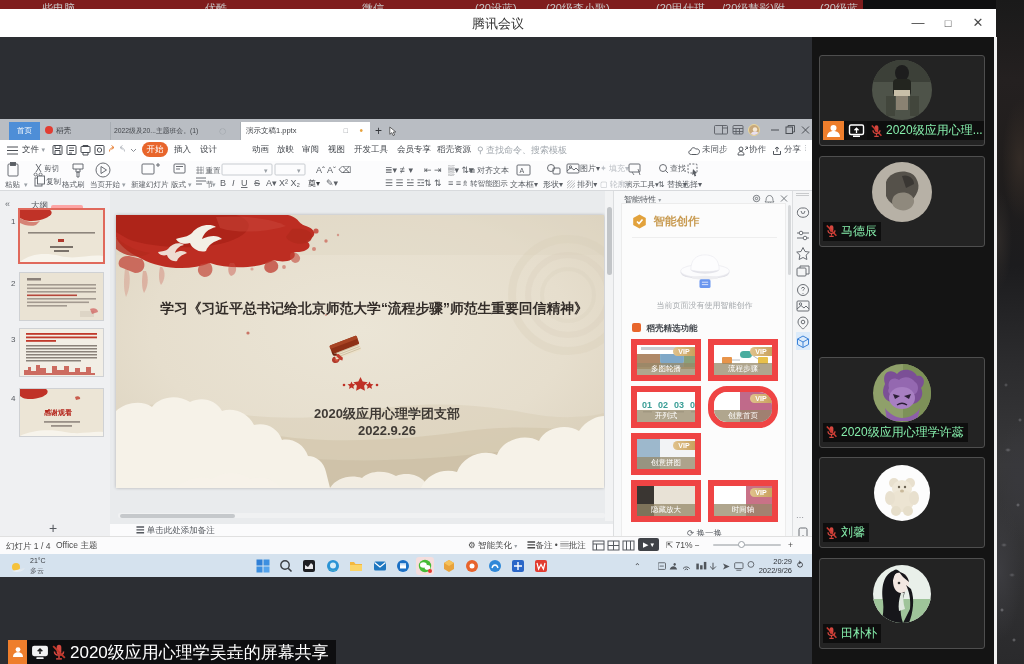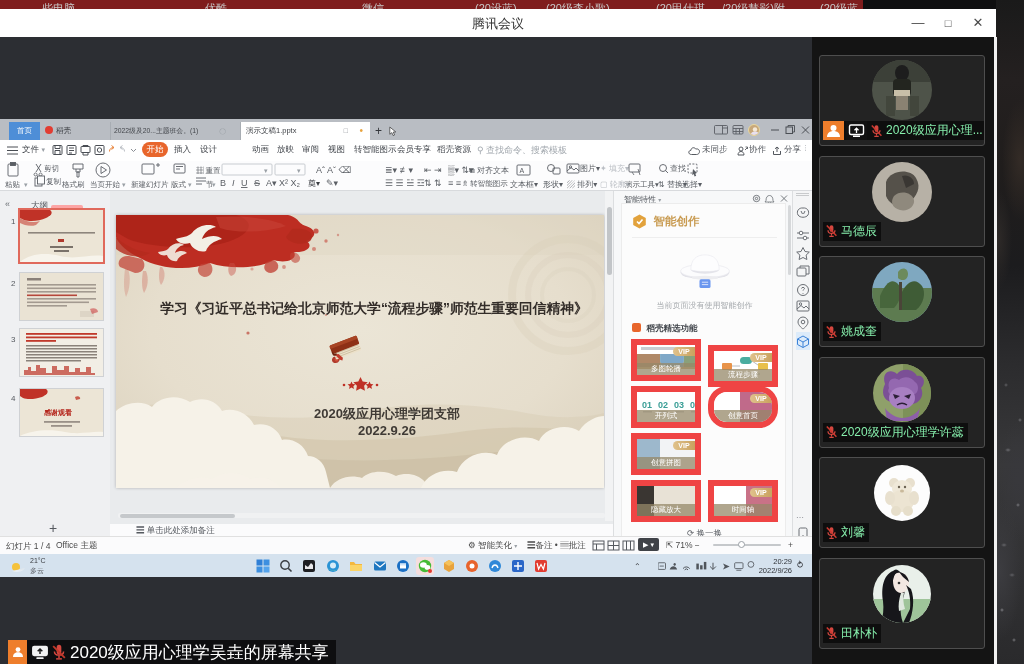--- a/index.html
+++ b/index.html
@@ -149,41 +149,20 @@
           <svg style="margin-right:3px;flex:none" width="13" height="14" viewBox="0 0 13 14">
             <rect x="4.6" y="1.2" width="3.8" height="6.6" rx="1.9" fill="#d5473f"></rect>
             <path d="M3 6.3 C3 10.5 10 10.5 10 6.3" stroke="#d5473f" stroke-width="1.2" fill="none"></path>
             <path d="M6.5 9.5 V11.5 M4.3 12.3 H8.7" stroke="#d5473f" stroke-width="1.2" fill="none"></path>
             <path d="M1.8 1.5 L11.4 11.8" stroke="#cc3a31" stroke-width="1.5"></path>
           </svg>
           <span>马德辰</span>
         </div>
     </div>
 
-    <div class="tile" style="top:219px">
-      <div class="av" style="width:60px;height:60px;top:5px;">
-        <svg width="60" height="60" viewBox="0 0 60 60">
-            <rect width="60" height="60" fill="#7fa8c0"></rect>
-            <rect y="26" width="60" height="34" fill="#5d7b50"></rect>
-            <path d="M8 34 C14 20 20 16 26 22 C32 28 28 40 22 46 L8 46Z" fill="#47663c"></path>
-            <path d="M30 30 C36 18 44 16 50 24 C54 30 52 42 44 48 L30 48Z" fill="#3f5c36"></path>
-            <path d="M26 10 C30 4 36 6 36 12 C36 18 30 20 26 16Z" fill="#6c8a5c"></path>
-            <rect x="27" y="20" width="3" height="28" fill="#4a4438"></rect>
-          </svg>
-      </div>
-      <div class="namebar">
-          <svg style="margin-right:3px;flex:none" width="13" height="14" viewBox="0 0 13 14">
-            <rect x="4.6" y="1.2" width="3.8" height="6.6" rx="1.9" fill="#d5473f"></rect>
-            <path d="M3 6.3 C3 10.5 10 10.5 10 6.3" stroke="#d5473f" stroke-width="1.2" fill="none"></path>
-            <path d="M6.5 9.5 V11.5 M4.3 12.3 H8.7" stroke="#d5473f" stroke-width="1.2" fill="none"></path>
-            <path d="M1.8 1.5 L11.4 11.8" stroke="#cc3a31" stroke-width="1.5"></path>
-          </svg>
-          <span>姚成奎</span>
-        </div>
-    </div>
 
     <div class="tile" style="top:319.5px">
       <div class="av" style="width:58px;height:58px;top:6px;">
         <svg width="58" height="58" viewBox="0 0 58 58">
             <rect width="58" height="58" fill="#8fa06a"></rect>
             <rect x="30" width="28" height="58" fill="#7d9158"></rect>
             <path d="M12 20 C8 8 18 4 24 10 C28 4 40 4 44 12 C50 10 54 18 48 24 C52 32 46 40 38 40 L18 38 C10 36 8 28 12 20Z" fill="#7b4f96"></path>
             <path d="M16 24 C14 16 20 12 26 16 C30 12 38 12 42 18 C46 20 46 28 42 30 L20 32 C16 30 14 28 16 24Z" fill="#9468b0"></path>
             <ellipse cx="29" cy="34" rx="13" ry="11" fill="#a87fc2"></ellipse>
             <path d="M20 30 L27 32 L22 35 Z" fill="#2c1f36"></path>
@@ -312,21 +291,21 @@
         <path d="M79 5 l2.5 2.5 L84 5" stroke="#8a8e94"></path>
       </svg>
       <div class="mitem" style="left:142px;top:2px;width:26px;height:15px;background:#e8662c;border-radius:8px;color:#fff;text-align:center;line-height:15px;">开始</div>
       <div class="mitem" style="left:174px;">插入</div>
       <div class="mitem" style="left:200px;">设计</div>
       <div class="mitem" style="left:236px;margin-top:20px;">切换</div>
       <div class="mitem" style="left:252px;">动画</div>
       <div class="mitem" style="left:277px;">放映</div>
       <div class="mitem" style="left:302px;">审阅</div>
       <div class="mitem" style="left:328px;">视图</div>
-      <div class="mitem" style="left:354px;">转智能图示</div>
+      <div class="mitem" style="left:354px;">开发工具</div>
       <div class="mitem" style="left:397px;">会员专享</div>
       <div class="mitem" style="left:437px;">稻壳资源</div>
       <div class="mitem" style="left:477px;color:#a2a8ae;font-size:9px;">⚲ 查找命令、搜索模板</div>
       <svg class="abs" style="left:688px;top:6px" width="12" height="10" viewBox="0 0 12 10" fill="none" stroke="#55595f" stroke-width="1">
           <path d="M3.5 8.5 c-3.5 0 -3.5 -4 -0.5 -4.2 c0 -2.8 3.5 -3.5 4.8 -1.2 c2.8 -1 4.8 2 3 4.4 c-0.8 1 -2 1 -2.8 1 z"></path>
         </svg>
       <div class="mitem" style="left:702px;color:#55595f;">未同步</div>
       <svg class="abs" style="left:737px;top:6px" width="11" height="10" viewBox="0 0 11 10" fill="none" stroke="#55595f" stroke-width="1">
           <circle cx="4" cy="3" r="2"></circle>
           <path d="M1 9 c0-2.5 1.5-3.5 3-3.5 s3 1 3 3.5z"></path>
@@ -626,21 +605,21 @@
             <div class="cimg i1"><svg width="70" height="30" viewBox="0 0 70 30">
                 <rect x="0" y="0" width="70" height="8" fill="#fff"></rect>
                 <rect x="4" y="2" width="40" height="3" fill="#c9cdd2"></rect>
                 <rect x="0" y="9" width="23" height="13" fill="#b08968"></rect>
                 <rect x="23.5" y="9" width="23" height="13" fill="#7fa8c8"></rect>
                 <rect x="47" y="9" width="23" height="13" fill="#8aa07a"></rect>
               </svg></div>
             <div class="vip">VIP</div>
             <div class="clabel">多图轮播</div>
           </div>
-        <div class="card" style="left:86px;top:141px;">
+        <div class="card" style="left:86px;top:135px;">
             <div class="cimg i2"><svg width="70" height="30" viewBox="0 0 70 30">
                 <rect x="8" y="12" width="10" height="7" rx="1" fill="#e8944a"></rect>
                 <rect x="26" y="6" width="12" height="7" rx="3.5" fill="#4aada0"></rect>
                 <rect x="44" y="12" width="10" height="7" rx="1" fill="#e8c04a"></rect>
                 <path d="M18 15 h8 M38 10 l6 4" stroke="#b8bcc2" stroke-width="1" fill="none"></path>
                 <rect x="20" y="22" width="26" height="2" fill="#d8dadd"></rect>
               </svg></div>
             <div class="vip">VIP</div>
             <div class="clabel">流程步骤</div>
           </div>

